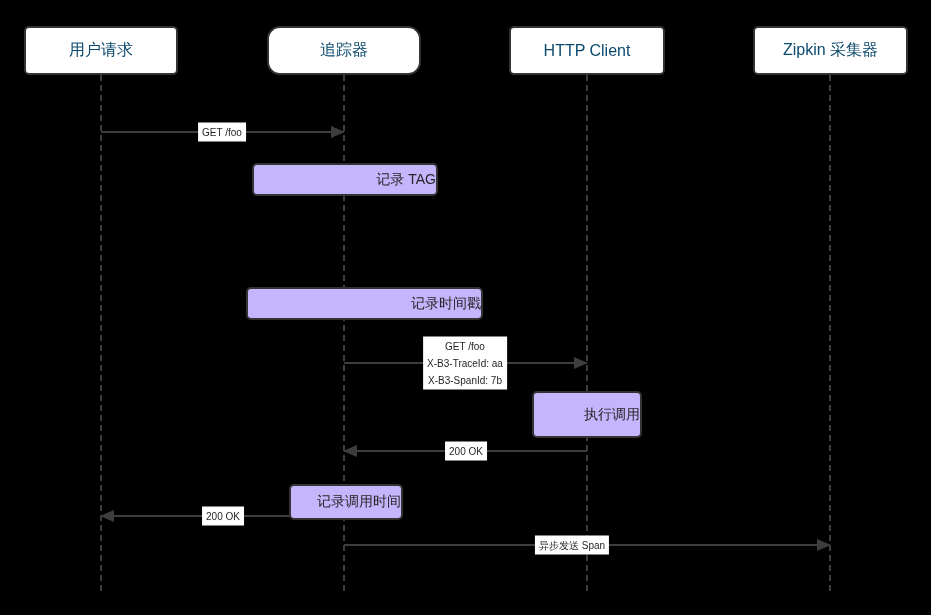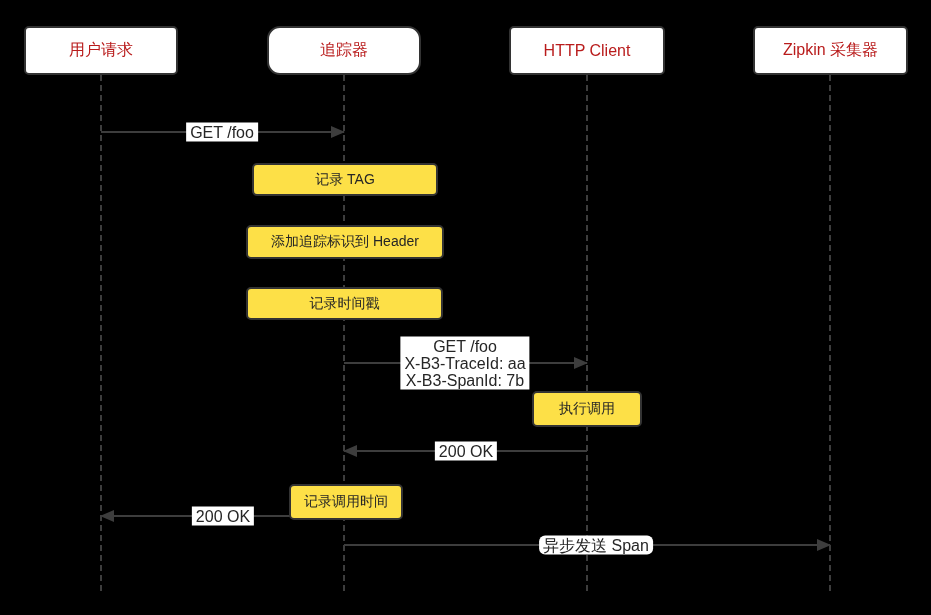--- a/index.html
+++ b/index.html
@@ -21,21 +21,21 @@
     height: 49px;
     background: #ffffff;
     border: 2px solid #333333;
     border-radius: 5px;
     box-sizing: border-box;
     display: flex;
     align-items: center;
     justify-content: center;
     font-size: 16px;
     font-weight: 500;
-    color: #b91c1c;
+    color: #0c4a6e;
     z-index: 3;
   }
   .lifeline {
     position: absolute;
     top: 75px;
     width: 2px;
     height: 517px;
     background: repeating-linear-gradient(180deg,
       #3d3d3d 0px, #3d3d3d 6px,
       transparent 6px, transparent 10px);
@@ -63,37 +63,37 @@
     width: 0; height: 0;
     border-top: 6px solid transparent;
     border-bottom: 6px solid transparent;
     border-right: 14px solid #3d3d3d;
   }
   .msg-label {
     position: absolute;
     transform: translate(-50%, -50%);
     background: #ffffff;
     color: #262626;
-    font-size: 16px;
+    font-size: 10px;
     line-height: 17px;
     padding: 1px 4px;
     white-space: nowrap;
     text-align: center;
     z-index: 4;
   }
   .msg-label span { display: block; }
   .action-box {
     position: absolute;
-    background: #fde047;
+    background: #c4b5fd;
     border: 2px solid #333333;
     border-radius: 5px;
     box-sizing: border-box;
     display: flex;
     align-items: center;
-    justify-content: center;
+    justify-content: flex-end;
     font-size: 14px;
     color: #262626;
     white-space: nowrap;
     z-index: 4;
   }
 </style>
 </head>
 <body>
 
 <div class="canvas">
@@ -118,53 +118,50 @@
 
   <div class="arrow" style="left:101px; top:131px; width:243px;">
     <div class="arrowhead-right"></div>
   </div>
   <div class="msg-label" style="left:222px; top:132px;">GET /foo</div>
 
   <div class="action-box" style="left:252px; top:163px; width:186px; height:33px;">
     <span>记录 TAG</span>
   </div>
 
-  <div class="action-box" style="left:246px; top:225px; width:198px; height:34px;">
-    <span>添加追踪标识到 Header</span>
-  </div>
 
-  <div class="action-box" style="left:246px; top:287px; width:197px; height:33px;">
+  <div class="action-box" style="left:246px; top:287px; width:237px; height:33px;">
     <span>记录时间戳</span>
   </div>
 
   <div class="arrow" style="left:344px; top:362px; width:243px;">
     <div class="arrowhead-right"></div>
   </div>
   <div class="msg-label" style="left:465px; top:363px;">
     <span>GET /foo</span>
     <span>X-B3-TraceId: aa</span>
     <span>X-B3-SpanId: 7b</span>
   </div>
 
-  <div class="action-box" style="left:532px; top:391px; width:110px; height:36px;">
+  <div class="action-box" style="left:532px; top:391px; width:110px; height:47px;">
     <span>执行调用</span>
   </div>
 
   <div class="arrow" style="left:344px; top:450px; width:243px;">
     <div class="arrowhead-left"></div>
   </div>
   <div class="msg-label" style="left:466px; top:451px;">200 OK</div>
 
   <div class="action-box" style="left:289px; top:470px; width:114px; height:36px;margin-top:14px;">
     <span>记录调用时间</span>
   </div>
 
   <div class="arrow" style="left:101px; top:515px; width:243px;">
     <div class="arrowhead-left"></div>
   </div>
   <div class="msg-label" style="left:223px; top:516px;">200 OK</div>
 
   <div class="arrow" style="left:344px; top:544px; width:486px;">
     <div class="arrowhead-right"></div>
   </div>
-  <div class="msg-label" style="left:596px; top:545px;border-radius:6px;">异步发送 Span</div>
+  <div class="msg-label" style="left:572px; top:545px;">异步发送 Span</div>
 
 </div>
 
 </body></html>

